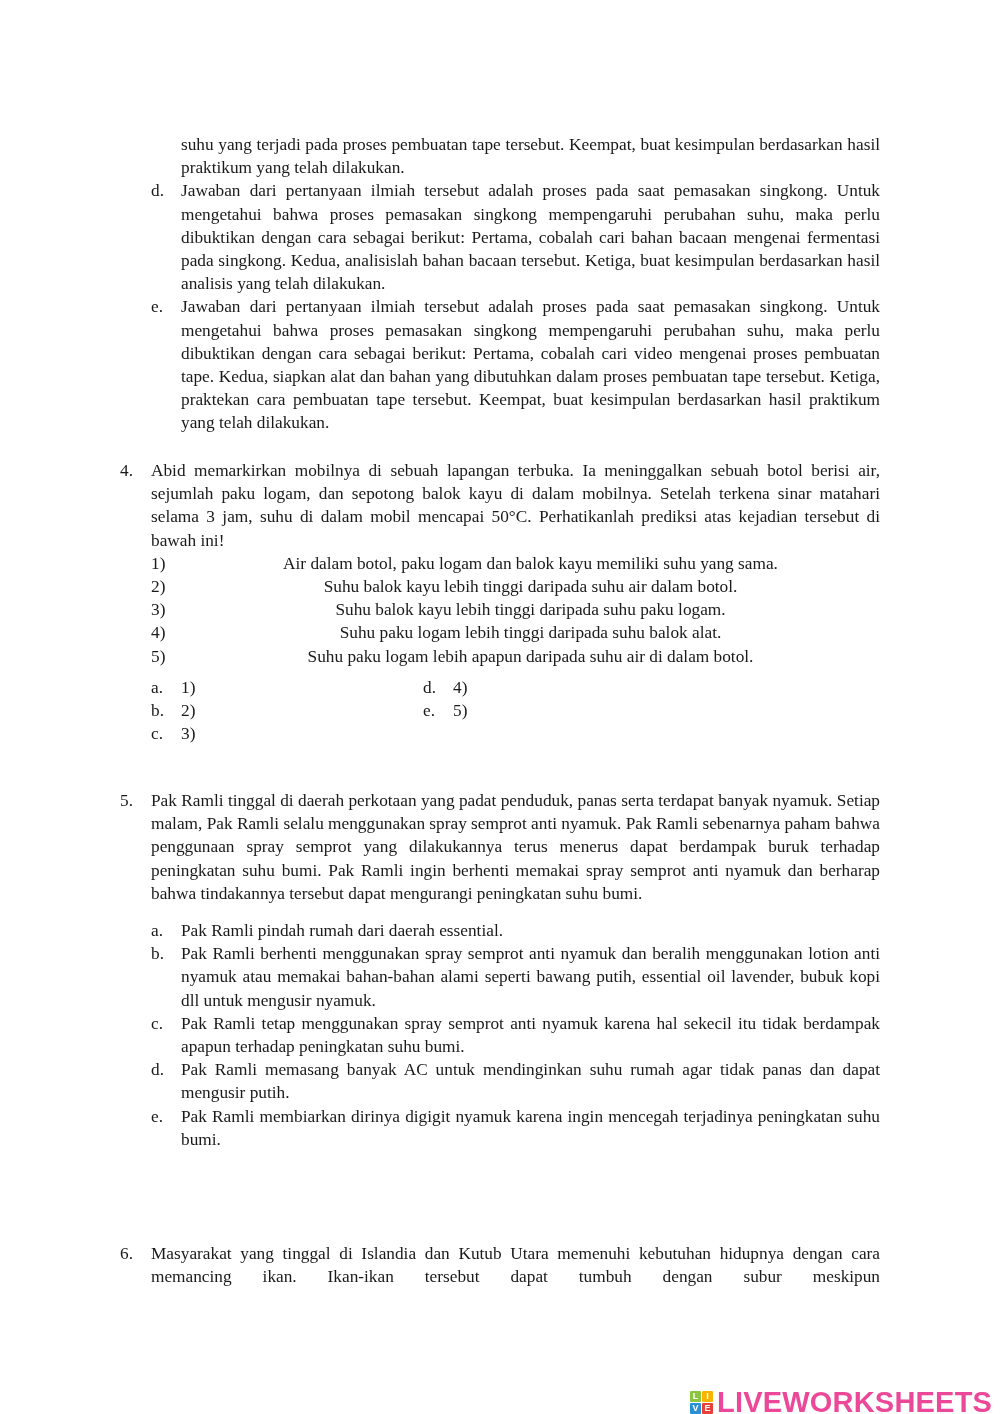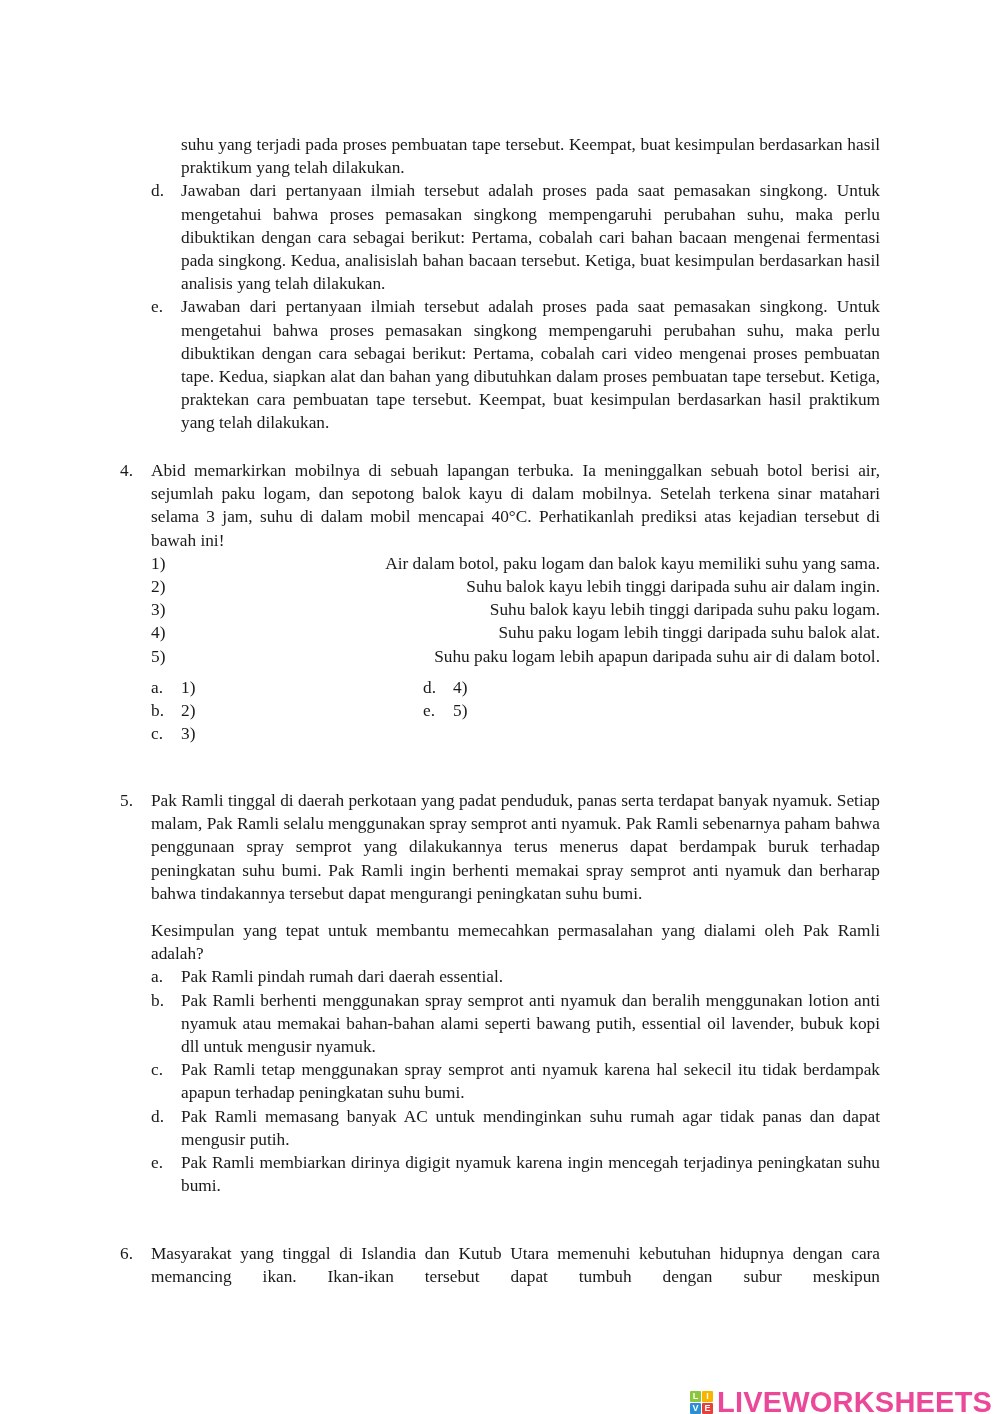--- a/index.html
+++ b/index.html
@@ -7,21 +7,21 @@
     .page {
       position: absolute; left: 0; top: 12px; width: 1000px; height: 1414px;
       font-family: "Liberation Serif", "DejaVu Serif", serif;
       font-size: 17.3px; line-height: 23.2px; color: #1a1a1a;
     }
     .block { position: absolute; left: 120px; width: 760px; }
     .row { display: flex; }
     .num { width: 31px; flex: 0 0 31px; }
     .sub-num { width: 30px; flex: 0 0 30px; }
     .txt { flex: 1; text-align: justify; }
-    .txt.nojust { text-align: right; }
+    .txt.nojust { text-align: center; }
     .indent { margin-left: 31px; }
     .opts-grid { display: grid; grid-template-columns: 272px 200px; margin-left: 31px; }
     .opt { display: flex; }
     .opt .sub-num { width: 30px; }
     .logo {
       position: absolute; left: 690px; top: 1376px; height: 28px; display: flex; align-items: center;
     }
     .live-box { display: grid; grid-template-columns: 11px 11px; grid-template-rows: 11px 11px; gap: 1px; margin-right: 4px; }
     .live-box span {
       font-family: "Liberation Sans", sans-serif; font-weight: bold; font-size: 9px; line-height: 11px;
@@ -48,30 +48,30 @@
     </div>
     <div class="row" style="margin-left:31px;">
       <div class="sub-num">e.</div>
       <div class="txt">Jawaban dari pertanyaan ilmiah tersebut adalah proses pada saat pemasakan singkong. Untuk mengetahui bahwa proses pemasakan singkong mempengaruhi perubahan suhu, maka perlu dibuktikan dengan cara sebagai berikut: Pertama, cobalah cari video mengenai proses pembuatan tape. Kedua, siapkan alat dan bahan yang dibutuhkan dalam proses pembuatan tape tersebut. Ketiga, praktekan cara pembuatan tape tersebut. Keempat, buat kesimpulan berdasarkan hasil praktikum yang telah dilakukan.</div>
     </div>
   </div>
 
   <div class="block" style="top:447px;">
     <div class="row">
       <div class="num">4.</div>
-      <div class="txt">Abid memarkirkan mobilnya di sebuah lapangan terbuka. Ia meninggalkan sebuah botol berisi air, sejumlah paku logam, dan sepotong balok kayu di dalam mobilnya. Setelah terkena sinar matahari selama 3 jam, suhu di dalam mobil mencapai 40°C. Perhatikanlah prediksi atas kejadian tersebut di bawah ini!</div>
+      <div class="txt">Abid memarkirkan mobilnya di sebuah lapangan terbuka. Ia meninggalkan sebuah botol berisi air, sejumlah paku logam, dan sepotong balok kayu di dalam mobilnya. Setelah terkena sinar matahari selama 3 jam, suhu di dalam mobil mencapai 50°C. Perhatikanlah prediksi atas kejadian tersebut di bawah ini!</div>
     </div>
     <div class="indent">
       <div class="row">
           <div class="sub-num">1)</div>
           <div class="txt nojust">Air dalam botol, paku logam dan balok kayu memiliki suhu yang sama.</div>
         </div>
       <div class="row">
           <div class="sub-num">2)</div>
-          <div class="txt nojust">Suhu balok kayu lebih tinggi daripada suhu air dalam ingin.</div>
+          <div class="txt nojust">Suhu balok kayu lebih tinggi daripada suhu air dalam botol.</div>
         </div>
       <div class="row">
           <div class="sub-num">3)</div>
           <div class="txt nojust">Suhu balok kayu lebih tinggi  daripada suhu paku logam.</div>
         </div>
       <div class="row">
           <div class="sub-num">4)</div>
           <div class="txt nojust">Suhu paku logam lebih tinggi daripada suhu balok alat.</div>
         </div>
       <div class="row">
@@ -103,21 +103,20 @@
         </div>
     </div>
   </div>
 
   <div class="block" style="top:777px;">
     <div class="row">
       <div class="num">5.</div>
       <div class="txt">Pak Ramli tinggal di daerah perkotaan yang padat penduduk, panas serta terdapat banyak nyamuk. Setiap malam, Pak Ramli selalu menggunakan spray semprot anti nyamuk. Pak Ramli sebenarnya paham bahwa penggunaan spray semprot yang dilakukannya terus menerus dapat berdampak buruk terhadap peningkatan suhu bumi. Pak Ramli ingin berhenti memakai spray semprot anti nyamuk dan berharap bahwa tindakannya tersebut dapat mengurangi peningkatan suhu bumi.</div>
     </div>
     <div style="height:14px;"></div>
-    <div class="indent txt">Kesimpulan yang tepat untuk membantu memecahkan permasalahan yang dialami oleh Pak Ramli adalah?</div>
     <div class="indent">
       <div class="row">
           <div class="sub-num">a.</div>
           <div class="txt">Pak Ramli pindah rumah dari daerah essential.</div>
         </div>
       <div class="row">
           <div class="sub-num">b.</div>
           <div class="txt">Pak Ramli berhenti menggunakan spray semprot anti nyamuk dan beralih menggunakan lotion anti nyamuk atau memakai bahan-bahan alami seperti bawang putih, essential oil lavender, bubuk kopi dll untuk mengusir nyamuk.</div>
         </div>
       <div class="row">

